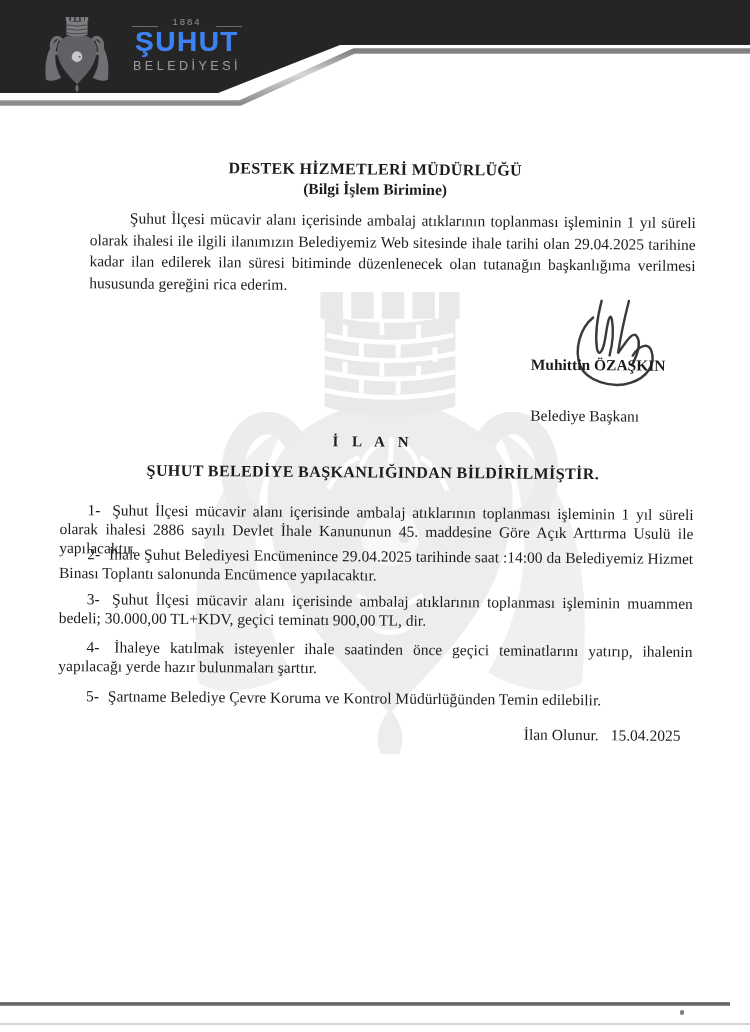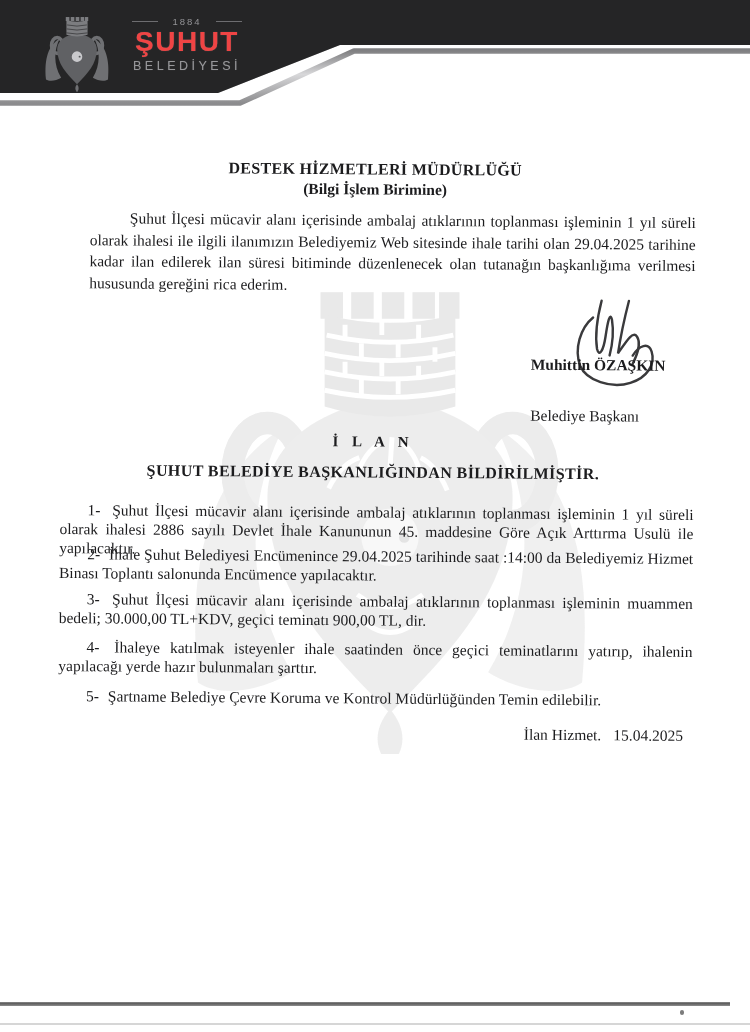--- a/index.html
+++ b/index.html
@@ -6,25 +6,25 @@
   .page{
     position:relative;width:750px;height:1032px;background:#ffffff;
     overflow:hidden;font-family:"Liberation Serif", serif;color:#1c1c1e;
   }
   
   .banner-svg{position:absolute;top:0;left:0;}
   .banner-text{
     position:absolute;top:8px;left:112px;width:150px;text-align:center;
     font-family:"Liberation Sans", sans-serif;z-index:3;
   }
-  .est-row{display:flex;align-items:center;justify-content:center;gap:14px;margin-top:8px;}
+  .est-row{display:flex;align-items:flex-end;justify-content:center;gap:14px;margin-top:8px;}
   .est-line{width:26px;height:1px;background:#6d6d70;}
   .est-year{font-size:9.5px;letter-spacing:2px;color:#939396;}
   .muni-name{
-    font-size:28px;font-weight:bold;letter-spacing:1.5px;color:#ef4444;
+    font-size:28px;font-weight:bold;letter-spacing:1.5px;color:#3b82f6;
     line-height:1.0;margin-top:1px;text-shadow:0 0 1px rgba(255,255,255,.25);
   }
   .muni-sub{
     font-size:12.5px;font-weight:normal;letter-spacing:3.5px;color:#97979a;
     margin-top:3px;text-shadow:0 0 1px rgba(255,255,255,.2);
   }
   .emblem-svg{position:absolute;top:5px;left:44px;z-index:3;}
   
   .watermark{position:absolute;top:284px;left:170px;z-index:1;opacity:.9;}
   
@@ -167,21 +167,21 @@
     <div class="ilan-h">İ L A N</div>
     <div class="ilan-sub">ŞUHUT BELEDİYE BAŞKANLIĞINDAN BİLDİRİLMİŞTİR.</div>
 
     <p class="item it1"><span class="num">1-</span> <span>Şuhut İlçesi mücavir alanı içerisinde ambalaj atıklarının toplanması işleminin 1 yıl süreli olarak ihalesi 2886 sayılı Devlet İhale Kanununun 45. maddesine Göre Açık Arttırma Usulü ile yapılacaktır.</span></p>
     <p class="item it2"><span class="num">2-</span> <span>İhale Şuhut Belediyesi Encümenince 29.04.2025 tarihinde saat :14:00 da Belediyemiz Hizmet Binası Toplantı salonunda Encümence yapılacaktır.</span></p>
     <p class="item it3"><span class="num">3-</span> <span>Şuhut İlçesi mücavir alanı içerisinde ambalaj atıklarının toplanması işleminin muammen bedeli; 30.000,00 TL+KDV, geçici teminatı 900,00 TL, dir.</span></p>
     <p class="item it4"><span class="num">4-</span> <span>İhaleye katılmak isteyenler ihale saatinden önce geçici teminatlarını yatırıp, ihalenin yapılacağı yerde hazır bulunmaları şarttır.</span></p>
     <p class="item it5"><span class="num">5-</span> <span>Şartname Belediye Çevre Koruma ve Kontrol Müdürlüğünden Temin edilebilir.</span></p>
 
     <div class="closing">
-      <span>İlan Hizmet.</span><span class="cdate">15.04.2025</span>
+      <span>İlan Olunur.</span><span class="cdate">15.04.2025</span>
     </div>
   </div>
 
   <div class="rule-dark"></div>
   <div class="rule-light"></div>
   <div class="dot-artifact"></div>
 
 </div>
 
 </body></html>

